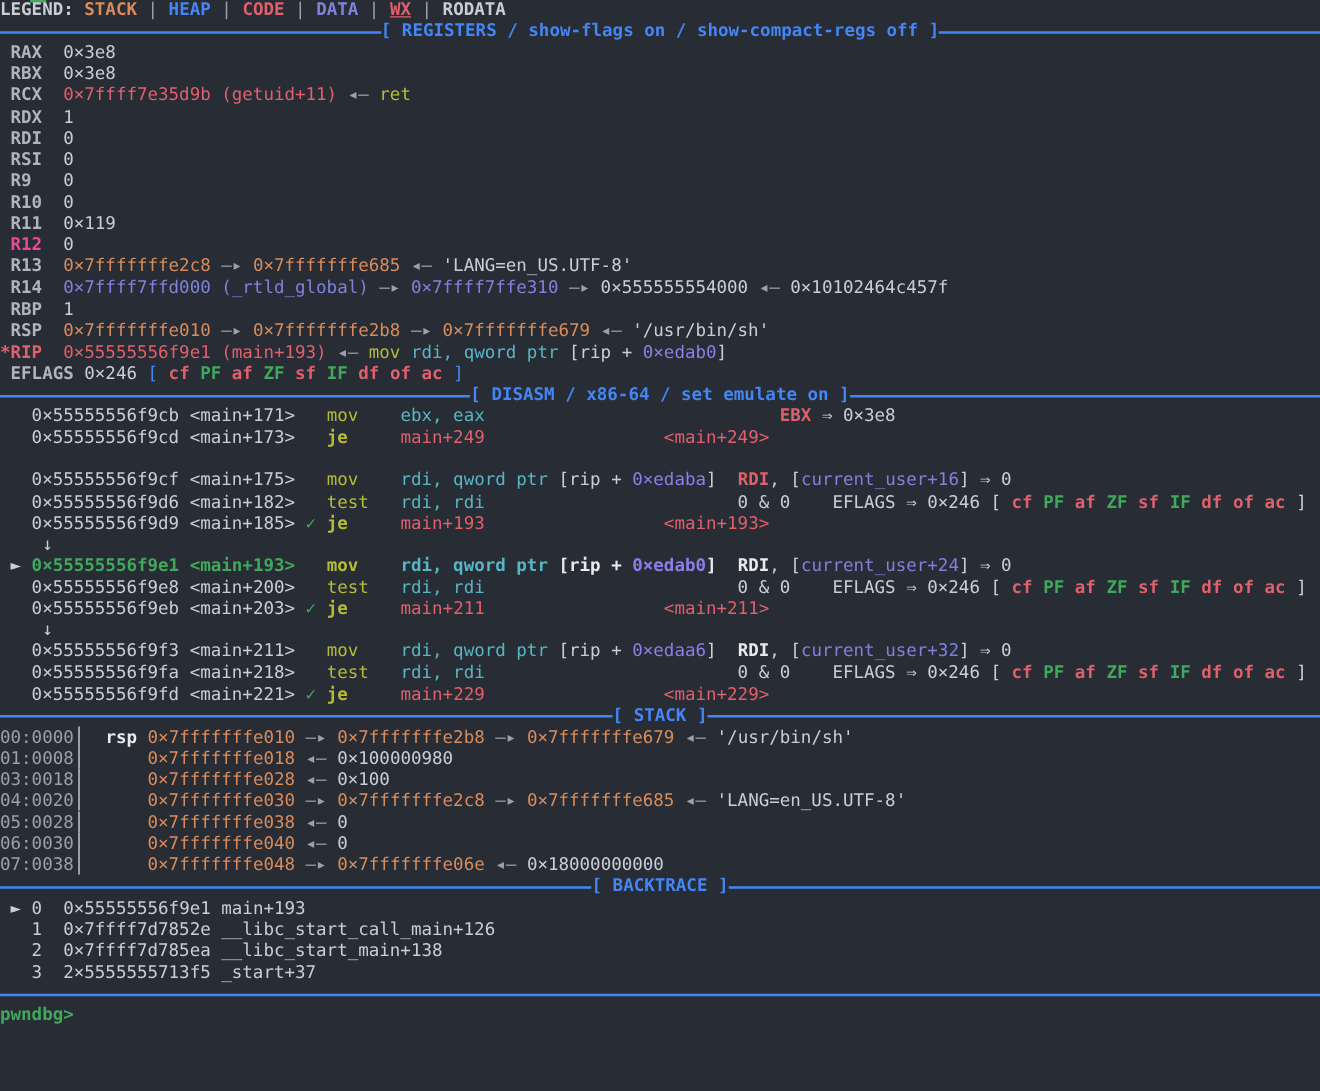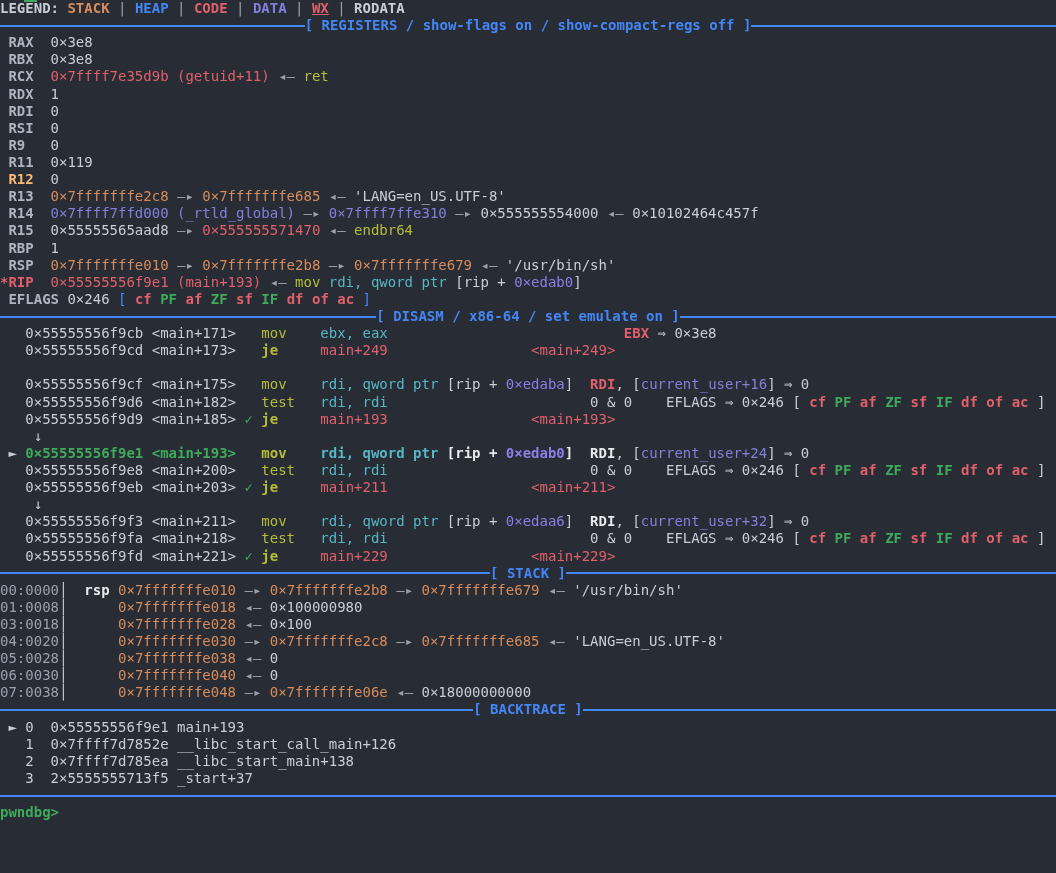--- a/index.html
+++ b/index.html
@@ -36,25 +36,25 @@
   <div>
       <div class="tl"><span style="color: rgb(201, 206, 214); font-weight: bold;">LEGEND: </span><span style="color: rgb(217, 140, 91); font-weight: bold;">STACK</span><span style="color: rgb(154, 161, 172);"> | </span><span style="color: rgb(68, 134, 245); font-weight: bold;">HEAP</span><span style="color: rgb(154, 161, 172);"> | </span><span style="color: rgb(224, 96, 108); font-weight: bold;">CODE</span><span style="color: rgb(154, 161, 172);"> | </span><span style="color: rgb(127, 130, 220); font-weight: bold;">DATA</span><span style="color: rgb(154, 161, 172);"> | </span><span style="color: rgb(224, 96, 108); font-weight: bold; text-decoration: underline;">WX</span><span style="color: rgb(154, 161, 172);"> | </span><span style="color: rgb(201, 206, 214); font-weight: bold;">RODATA</span></div>
       <div class="tl rule"><span class="hl"></span><span class="rl">[ REGISTERS / show-flags on / show-compact-regs off ]</span><span class="hl"></span></div>
       <div class="tl"><span style="color: rgb(174, 181, 193); font-weight: bold;"> RAX  </span><span style="color: rgb(201, 206, 214);">0×3e8</span></div>
       <div class="tl"><span style="color: rgb(174, 181, 193); font-weight: bold;"> RBX  </span><span style="color: rgb(201, 206, 214);">0×3e8</span></div>
       <div class="tl"><span style="color: rgb(174, 181, 193); font-weight: bold;"> RCX  </span><span style="color: rgb(224, 96, 108);">0×7ffff7e35d9b (getuid+11) </span><span style="color: rgb(154, 161, 172);">◂— </span><span style="color: rgb(181, 189, 56);">ret</span></div>
       <div class="tl"><span style="color: rgb(174, 181, 193); font-weight: bold;"> RDX  </span><span style="color: rgb(201, 206, 214);">1</span></div>
       <div class="tl"><span style="color: rgb(174, 181, 193); font-weight: bold;"> RDI  </span><span style="color: rgb(201, 206, 214);">0</span></div>
       <div class="tl"><span style="color: rgb(174, 181, 193); font-weight: bold;"> RSI  </span><span style="color: rgb(201, 206, 214);">0</span></div>
       <div class="tl"><span style="color: rgb(174, 181, 193); font-weight: bold;"> R9   </span><span style="color: rgb(201, 206, 214);">0</span></div>
+      <div class="tl"><span style="color: rgb(174, 181, 193); font-weight: bold;"> R10  </span><span style="color: rgb(201, 206, 214);">0</span></div>
       <div class="tl"><span style="color: rgb(174, 181, 193); font-weight: bold;"> R11  </span><span style="color: rgb(201, 206, 214);">0×119</span></div>
-      <div class="tl"><span style="color: #fdba74; font-weight: bold;"> R12  </span><span style="color: rgb(201, 206, 214);">0</span></div>
+      <div class="tl"><span style="color: #ec4899; font-weight: bold;"> R12  </span><span style="color: rgb(201, 206, 214);">0</span></div>
       <div class="tl"><span style="color: rgb(174, 181, 193); font-weight: bold;"> R13  </span><span style="color: rgb(217, 140, 91);">0×7fffffffe2c8 </span><span style="color: rgb(154, 161, 172);">—▸ </span><span style="color: rgb(217, 140, 91);">0×7fffffffe685 </span><span style="color: rgb(154, 161, 172);">◂— </span><span style="color: rgb(201, 206, 214);">'LANG=en_US.UTF-8'</span></div>
       <div class="tl"><span style="color: rgb(174, 181, 193); font-weight: bold;"> R14  </span><span style="color: rgb(127, 130, 220);">0×7ffff7ffd000 (_rtld_global) </span><span style="color: rgb(154, 161, 172);">—▸ </span><span style="color: rgb(127, 130, 220);">0×7ffff7ffe310 </span><span style="color: rgb(154, 161, 172);">—▸ </span><span style="color: rgb(201, 206, 214);">0×555555554000 </span><span style="color: rgb(154, 161, 172);">◂— </span><span style="color: rgb(201, 206, 214);">0×10102464c457f</span></div>
-      <div class="tl"><span style="color: rgb(174, 181, 193); font-weight: bold;"> R15  </span><span style="color: rgb(201, 206, 214);">0×55555565aad8 </span><span style="color: rgb(154, 161, 172);">—▸ </span><span style="color: rgb(224, 96, 108);">0×555555571470 </span><span style="color: rgb(154, 161, 172);">◂— </span><span style="color: rgb(181, 189, 56);">endbr64</span></div>
       <div class="tl"><span style="color: rgb(174, 181, 193); font-weight: bold;"> RBP  </span><span style="color: rgb(201, 206, 214);">1</span></div>
       <div class="tl"><span style="color: rgb(174, 181, 193); font-weight: bold;"> RSP  </span><span style="color: rgb(217, 140, 91);">0×7fffffffe010 </span><span style="color: rgb(154, 161, 172);">—▸ </span><span style="color: rgb(217, 140, 91);">0×7fffffffe2b8 </span><span style="color: rgb(154, 161, 172);">—▸ </span><span style="color: rgb(217, 140, 91);">0×7fffffffe679 </span><span style="color: rgb(154, 161, 172);">◂— </span><span style="color: rgb(201, 206, 214);">'/usr/bin/sh'</span></div>
       <div class="tl"><span style="color: rgb(224, 96, 108); font-weight: bold;">*RIP</span><span style="color: rgb(201, 206, 214);">  </span><span style="color: rgb(224, 96, 108);">0×55555556f9e1 (main+193) </span><span style="color: rgb(154, 161, 172);">◂— </span><span style="color: rgb(181, 189, 56);">mov</span><span style="color: rgb(201, 206, 214);"> </span><span style="color: rgb(87, 182, 196);">rdi, qword ptr </span><span style="color: rgb(201, 206, 214);">[rip + </span><span style="color: rgb(143, 125, 232);">0×edab0</span><span style="color: rgb(201, 206, 214);">]</span></div>
       <div class="tl"><span style="color: rgb(174, 181, 193); font-weight: bold;"> EFLAGS </span><span style="color: rgb(201, 206, 214);">0×246 </span><span style="color: rgb(68, 134, 245);">[ </span><span style="color: rgb(224, 96, 108); font-weight: bold;">cf</span><span style="color: rgb(201, 206, 214);"> </span><span style="color: rgb(63, 169, 92); font-weight: bold;">PF</span><span style="color: rgb(201, 206, 214);"> </span><span style="color: rgb(224, 96, 108); font-weight: bold;">af</span><span style="color: rgb(201, 206, 214);"> </span><span style="color: rgb(63, 169, 92); font-weight: bold;">ZF</span><span style="color: rgb(201, 206, 214);"> </span><span style="color: rgb(224, 96, 108); font-weight: bold;">sf</span><span style="color: rgb(201, 206, 214);"> </span><span style="color: rgb(63, 169, 92); font-weight: bold;">IF</span><span style="color: rgb(201, 206, 214);"> </span><span style="color: rgb(224, 96, 108); font-weight: bold;">df</span><span style="color: rgb(201, 206, 214);"> </span><span style="color: rgb(224, 96, 108); font-weight: bold;">of</span><span style="color: rgb(201, 206, 214);"> </span><span style="color: rgb(224, 96, 108); font-weight: bold;">ac</span><span style="color: rgb(68, 134, 245);"> ]</span></div>
       <div class="tl rule"><span class="hl"></span><span class="rl">[ DISASM / x86-64 / set emulate on ]</span><span class="hl"></span></div>
       <div class="tl"><span style="color: rgb(201, 206, 214);">   </span><span style="color: rgb(201, 206, 214);">0×55555556f9cb </span><span style="color: rgb(201, 206, 214);">&lt;main+171&gt;</span><span style="color: rgb(201, 206, 214);">   </span><span style="color: rgb(181, 189, 56);">mov</span><span style="color: rgb(201, 206, 214);">    </span><span style="color: rgb(87, 182, 196);">ebx, eax</span><span style="color: rgb(201, 206, 214);">                            </span><span style="color: rgb(224, 96, 108); font-weight: bold;">EBX</span><span style="color: rgb(201, 206, 214);"> ⇒ 0×3e8</span></div>
       <div class="tl"><span style="color: rgb(201, 206, 214);">   </span><span style="color: rgb(201, 206, 214);">0×55555556f9cd </span><span style="color: rgb(201, 206, 214);">&lt;main+173&gt;</span><span style="color: rgb(201, 206, 214);">   </span><span style="color: rgb(181, 189, 56); font-weight: bold;">je</span><span style="color: rgb(201, 206, 214);">     </span><span style="color: rgb(224, 96, 108);">main+249</span><span style="color: rgb(201, 206, 214);">                 </span><span style="color: rgb(224, 96, 108);">&lt;main+249&gt;</span></div>
       <div class="tl"></div>
       <div class="tl"><span style="color: rgb(201, 206, 214);">   </span><span style="color: rgb(201, 206, 214);">0×55555556f9cf </span><span style="color: rgb(201, 206, 214);">&lt;main+175&gt;</span><span style="color: rgb(201, 206, 214);">   </span><span style="color: rgb(181, 189, 56);">mov</span><span style="color: rgb(201, 206, 214);">    </span><span style="color: rgb(87, 182, 196);">rdi, qword ptr </span><span style="color: rgb(201, 206, 214);">[rip + </span><span style="color: rgb(143, 125, 232);">0×edaba</span><span style="color: rgb(201, 206, 214);">]</span><span style="color: rgb(201, 206, 214);">  </span><span style="color: rgb(224, 96, 108); font-weight: bold;">RDI</span><span style="color: rgb(201, 206, 214);">, [</span><span style="color: rgb(127, 130, 220);">current_user+16</span><span style="color: rgb(201, 206, 214);">] ⇒ 0</span></div>
       <div class="tl"><span style="color: rgb(201, 206, 214);">   </span><span style="color: rgb(201, 206, 214);">0×55555556f9d6 </span><span style="color: rgb(201, 206, 214);">&lt;main+182&gt;</span><span style="color: rgb(201, 206, 214);">   </span><span style="color: rgb(181, 189, 56);">test</span><span style="color: rgb(201, 206, 214);">   </span><span style="color: rgb(87, 182, 196);">rdi, rdi</span><span style="color: rgb(201, 206, 214);">                        </span><span style="color: rgb(201, 206, 214);">0 &amp; 0</span><span style="color: rgb(201, 206, 214);">    </span><span style="color: rgb(201, 206, 214);">EFLAGS ⇒ 0×246 </span><span style="color: rgb(201, 206, 214);">[ </span><span style="color: rgb(224, 96, 108); font-weight: bold;">cf</span><span style="color: rgb(201, 206, 214);"> </span><span style="color: rgb(63, 169, 92); font-weight: bold;">PF</span><span style="color: rgb(201, 206, 214);"> </span><span style="color: rgb(224, 96, 108); font-weight: bold;">af</span><span style="color: rgb(201, 206, 214);"> </span><span style="color: rgb(63, 169, 92); font-weight: bold;">ZF</span><span style="color: rgb(201, 206, 214);"> </span><span style="color: rgb(224, 96, 108); font-weight: bold;">sf</span><span style="color: rgb(201, 206, 214);"> </span><span style="color: rgb(63, 169, 92); font-weight: bold;">IF</span><span style="color: rgb(201, 206, 214);"> </span><span style="color: rgb(224, 96, 108); font-weight: bold;">df</span><span style="color: rgb(201, 206, 214);"> </span><span style="color: rgb(224, 96, 108); font-weight: bold;">of</span><span style="color: rgb(201, 206, 214);"> </span><span style="color: rgb(224, 96, 108); font-weight: bold;">ac</span><span style="color: rgb(201, 206, 214);"> ]</span></div>

